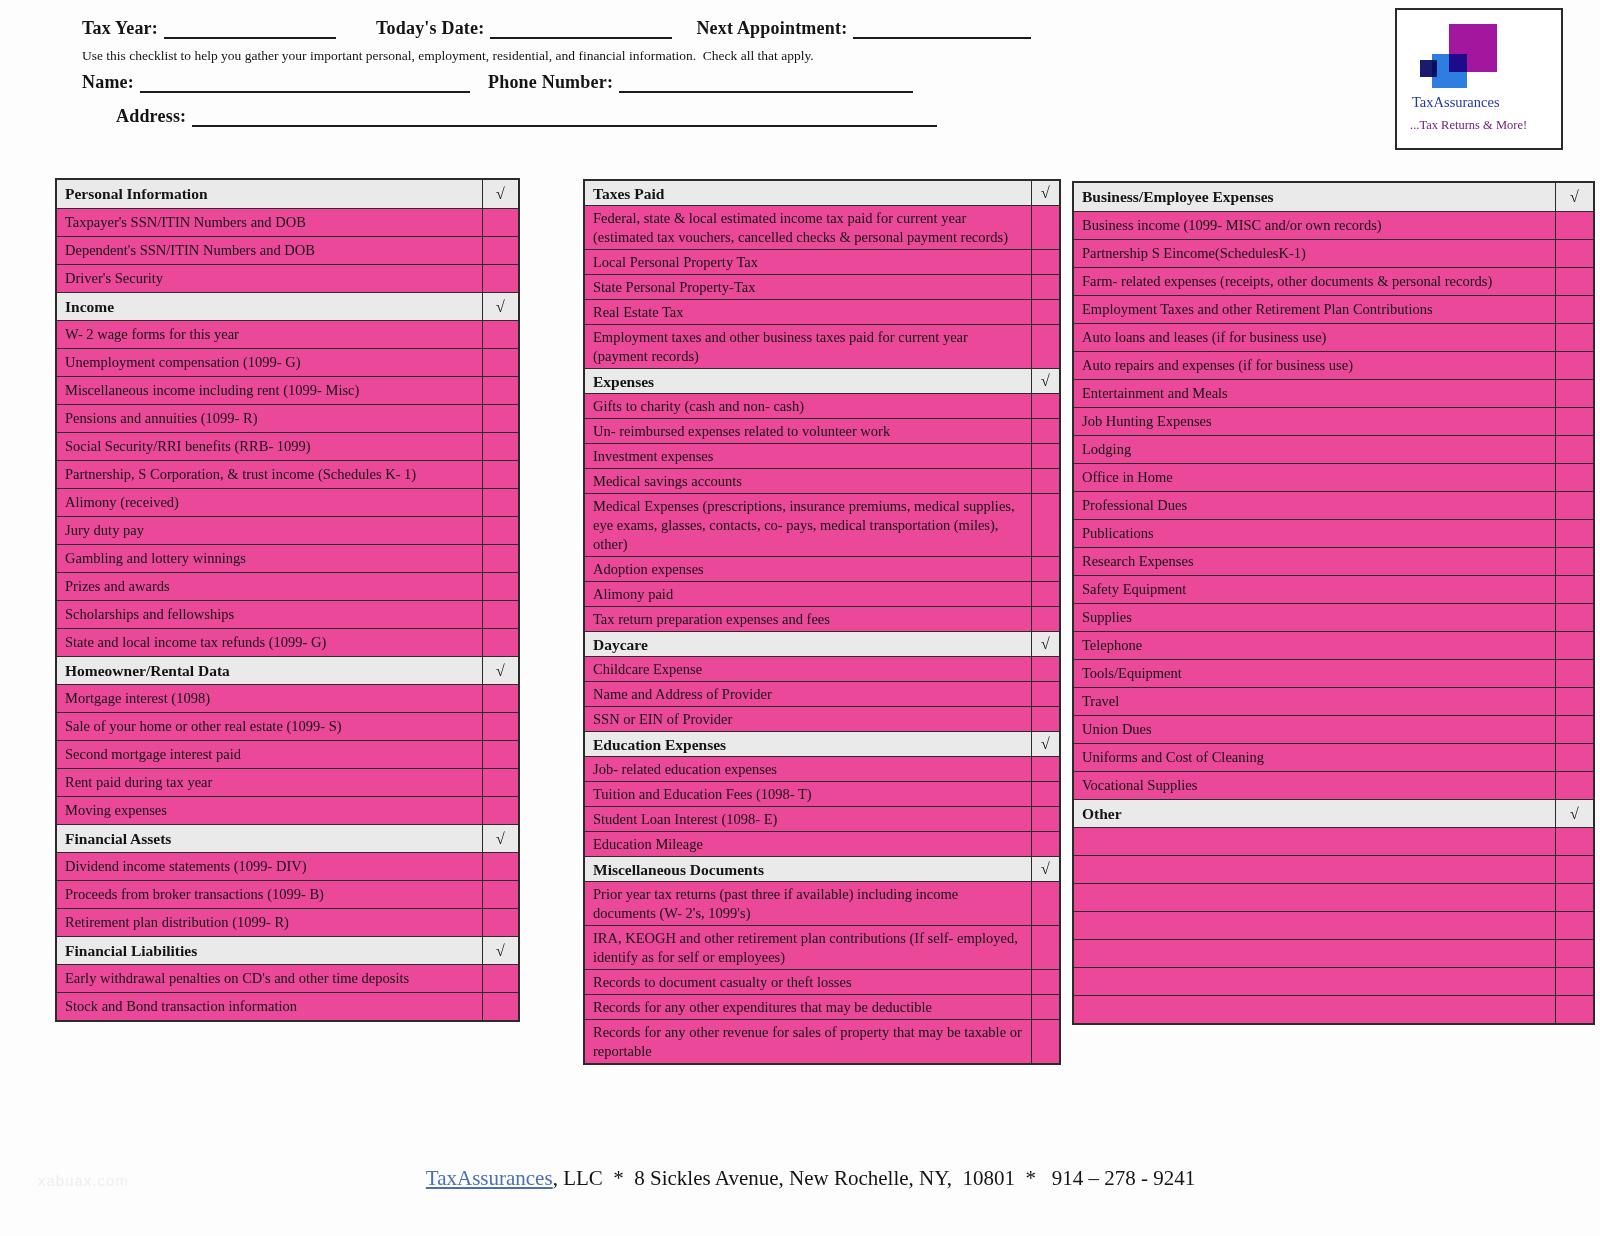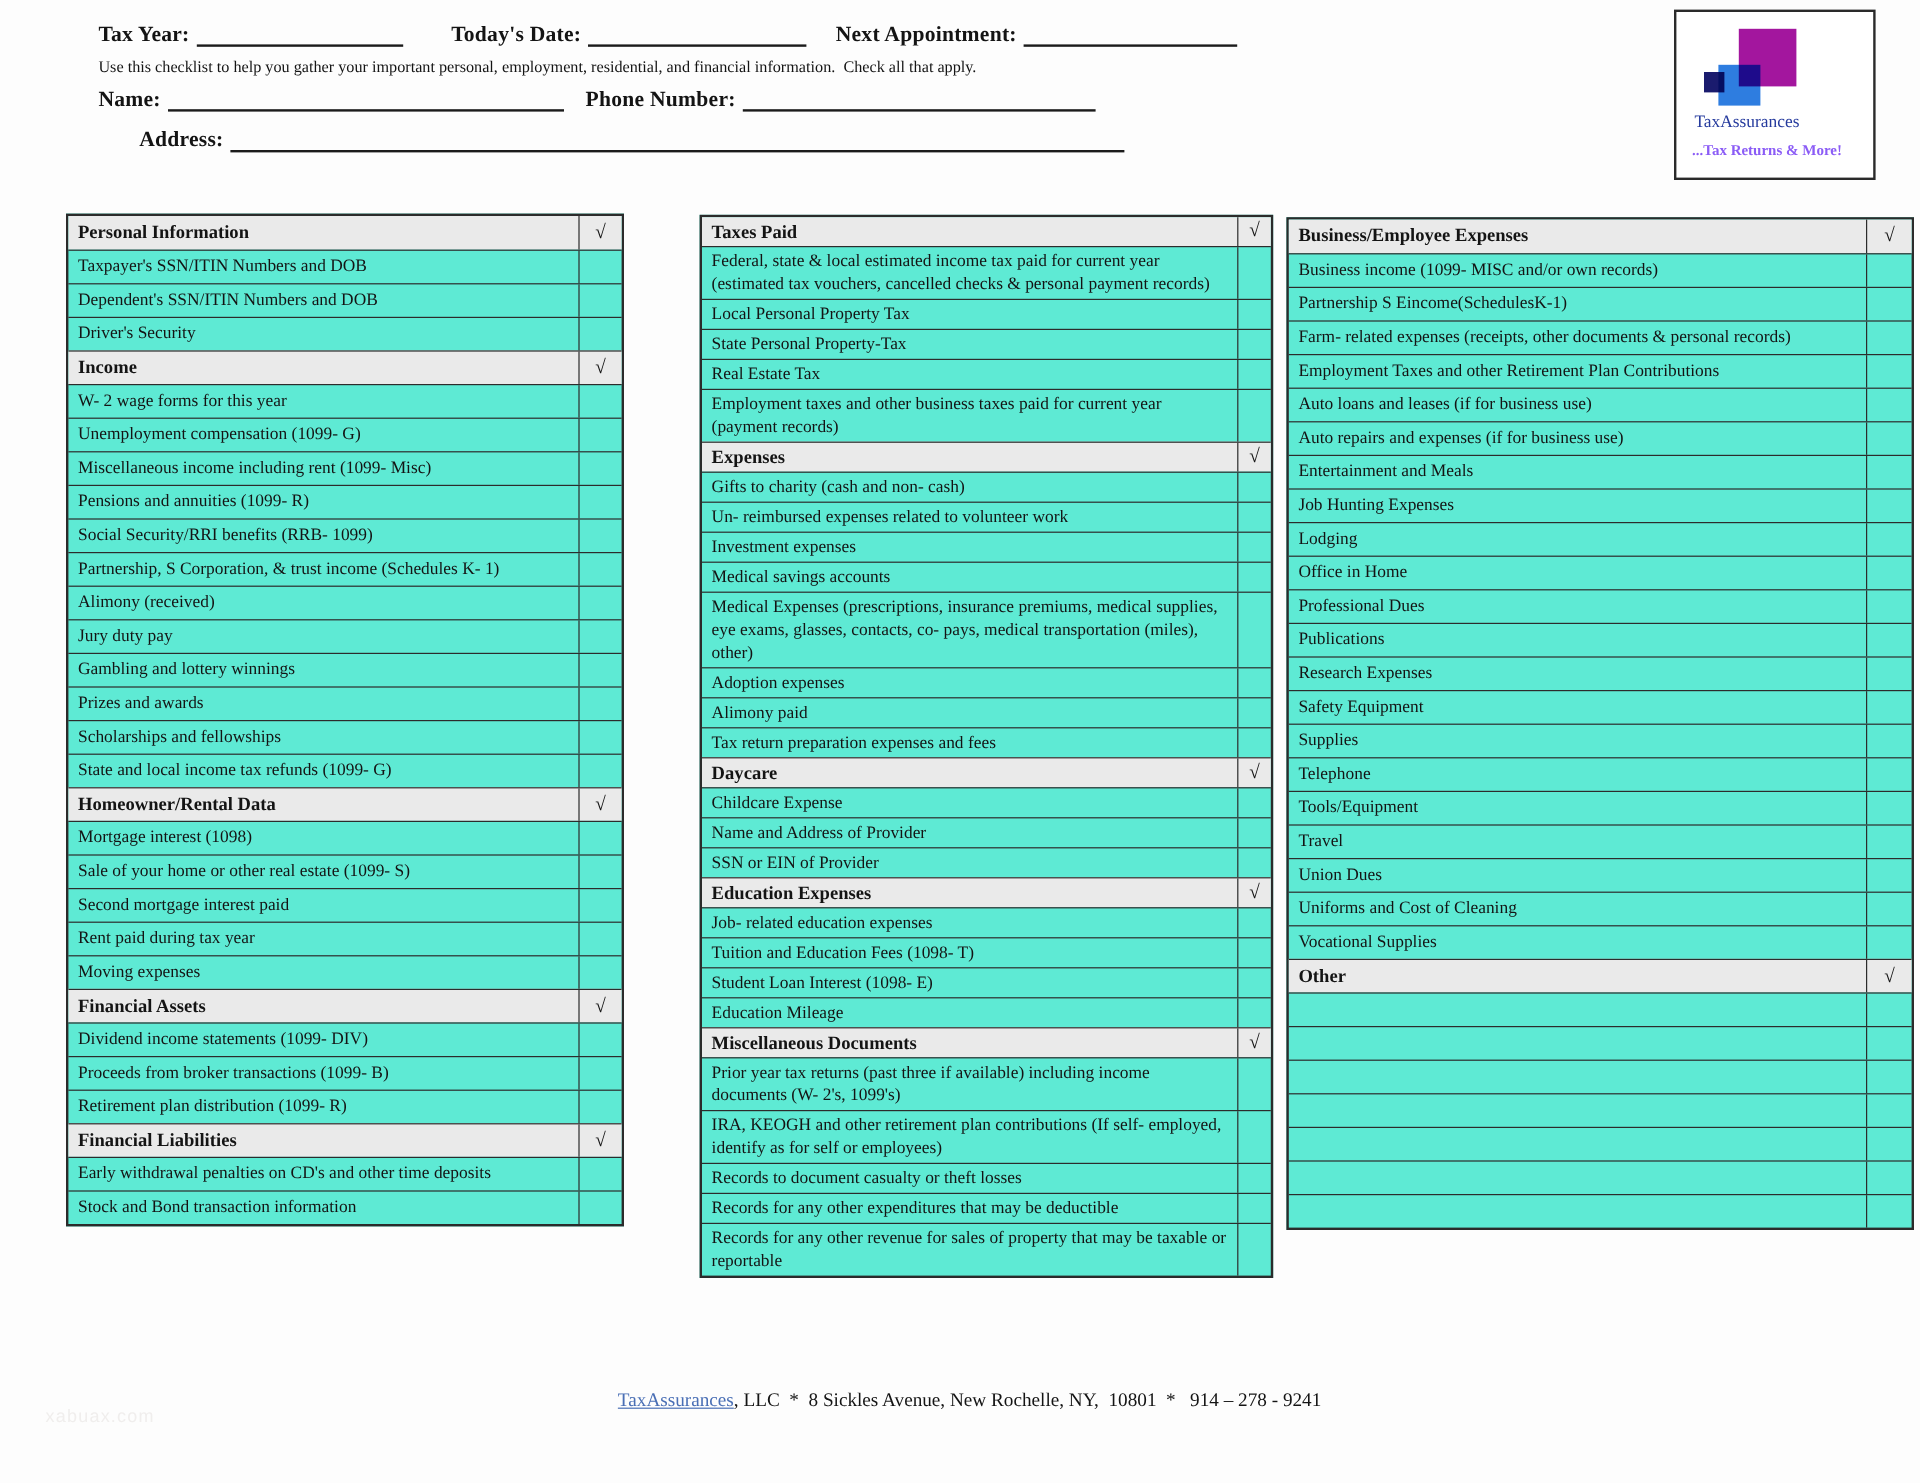--- a/index.html
+++ b/index.html
@@ -20,43 +20,43 @@
   .line3 { left:82px; top:106px;margin-left:34px; }
 
   
   .logo-box { position:absolute; left:1395px; top:8px; width:168px; height:142px;
               border:2px solid #2a2a2a; background:#fff; }
   .sq { position:absolute; }
   .sq-magenta { left:52px; top:14px; width:48px; height:48px; background:var(--logo-magenta,#a3169e); }
   .sq-blue    { left:35px; top:44px; width:35px; height:34px; background:var(--logo-blue,#2e7de0); mix-blend-mode:multiply; }
   .sq-navy    { left:23px; top:50px; width:17px; height:17px; background:var(--logo-navy,#1a1b6e); mix-blend-mode:multiply; }
   .logo-name { position:absolute; left:15px; top:84px; font-size:14.5px; color:var(--logo-name-blue,#253a9d); }
-  .logo-tagline { position:absolute; left:13px; top:108px; font-size:12.5px; font-weight:bold; color:#8b5cf6; }
+  .logo-tagline { position:absolute; left:13px; top:108px; font-size:12.5px; font-weight:normal; color:#701a75; }
 
   
-  .col { position:absolute; border:2px solid #2b2b2b; background:#5eead4; }
+  .col { position:absolute; border:2px solid #2b2b2b; background:#ec4899; }
   .c0 { left:55px;   top:178px; width:465px; }
   .c1 { left:562px;  top:179px; width:478px;margin-left:21px; }
   .c2 { left:1072px; top:181px; width:523px; }
   .row { display:flex; align-items:stretch; border-top:1.5px solid #2c2c2c; }
   .col .row:first-child { border-top:none; }
   .cell.label { flex:1; padding:3.5px 8px; font-size:14.5px; line-height:19px; }
   .cell.check { width:36px; border-left:1.5px solid #2c2c2c; display:flex; align-items:center; justify-content:center; }
   .c1 .cell.check { width:28px; }
   .c2 .cell.check { width:38px; }
   .c0 .row, .c2 .row { min-height:28px; }
   .c1 .row { min-height:24px; }
   .c1 .cell.label { padding:2.5px 8px; }
   .row.header { background:var(--hdr-bg,#eaeaea); }
   .row.header .cell.label { font-weight:bold; font-size:15.5px; }
   .tick { font-size:16px; font-weight:bold; color:#161616; }
 
   
   .footer { position:absolute; top:1141px; left:0; width:100%; text-align:center;
-            font-size:16px; white-space:pre-wrap; }
+            font-size:21px; white-space:pre-wrap; }
   .f-link { color:var(--footer-link-blue,#4a6fb5); text-decoration:underline; cursor:pointer; }
 
   .watermark { position:absolute; left:38px; top:1172px; font-size:15px;
                color:#f0eeed; letter-spacing:1px;
                font-family:"Liberation Sans", sans-serif; }
 </style>
 </head>
 <body>
 
 <div class="page">

